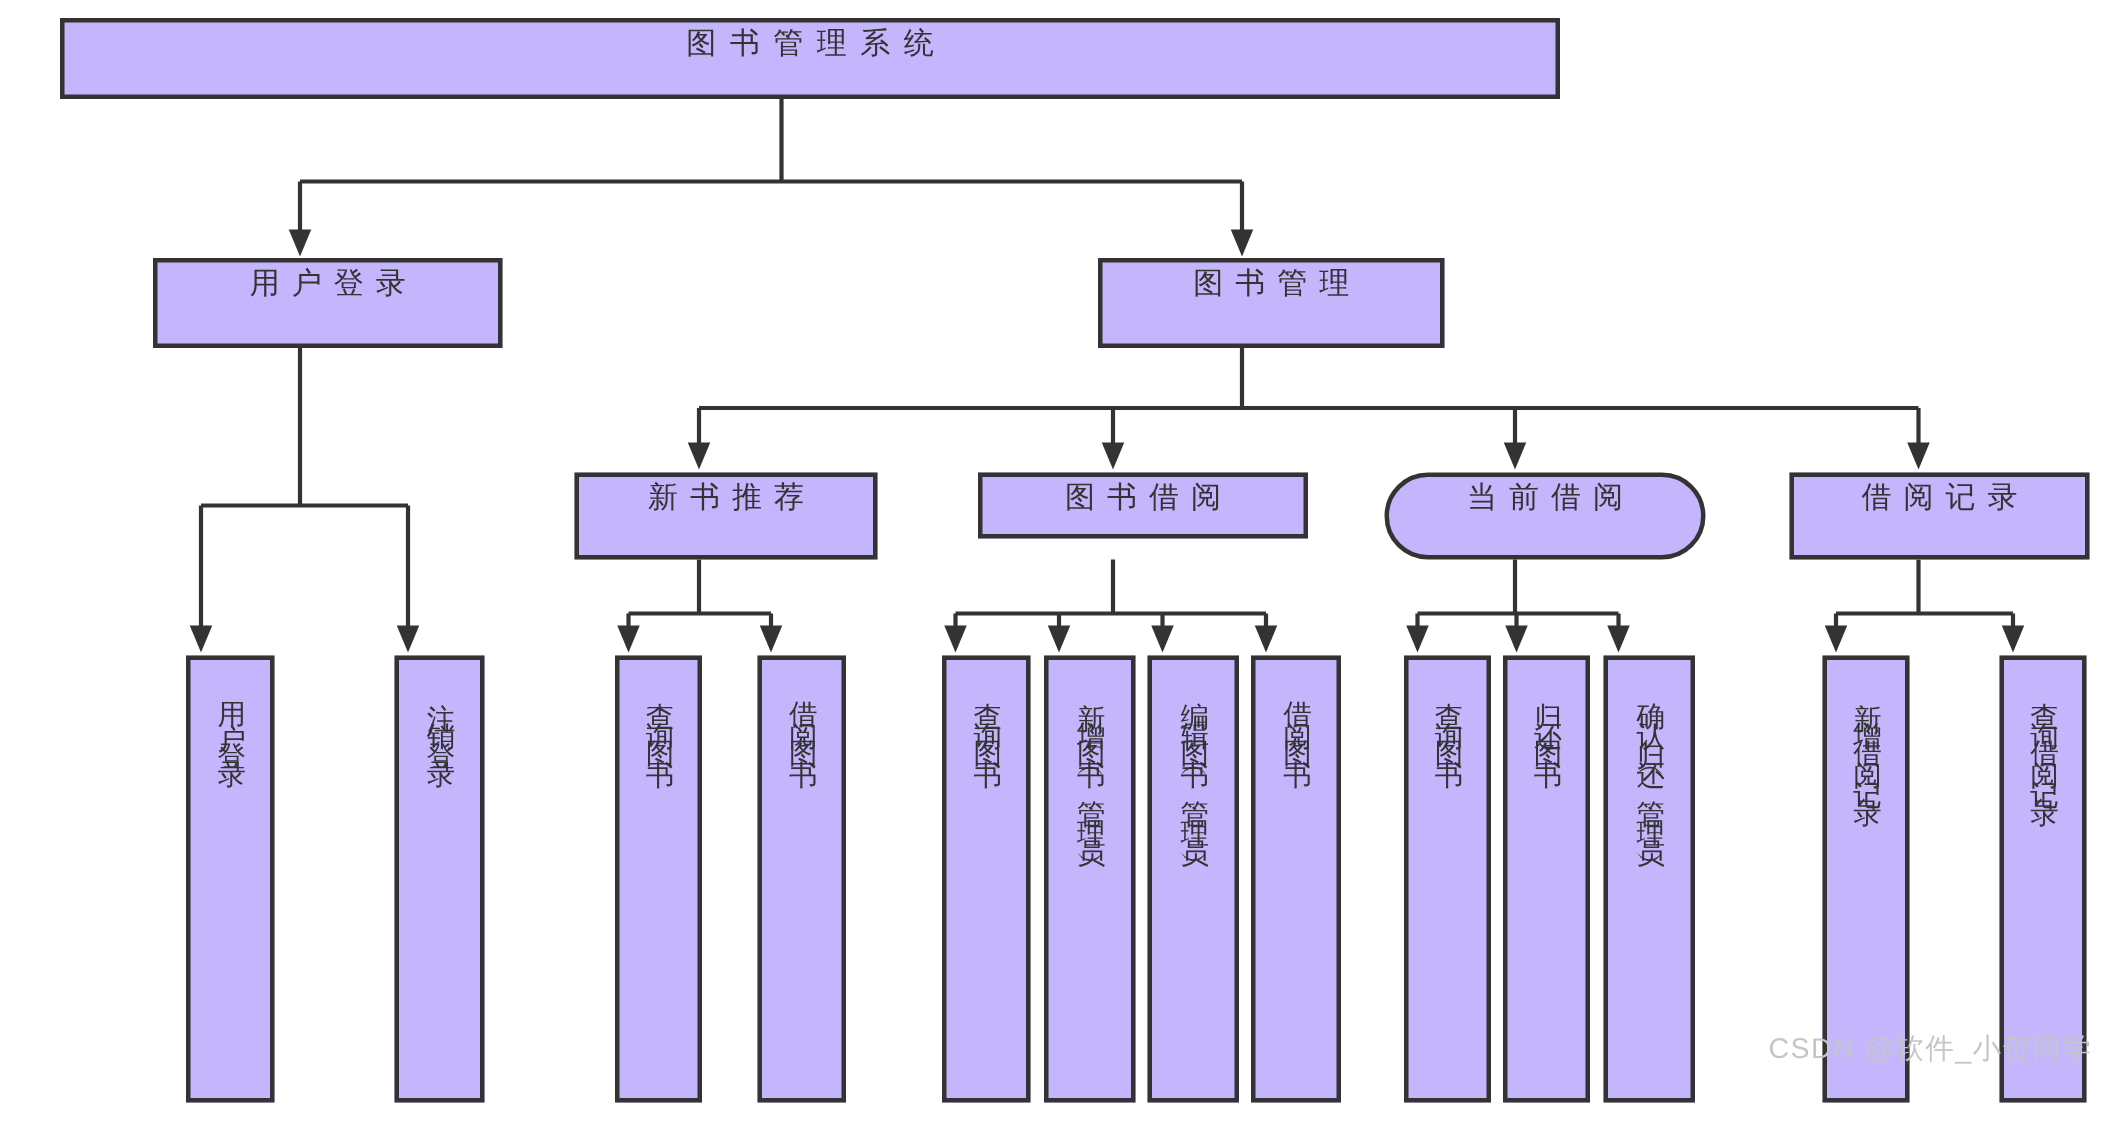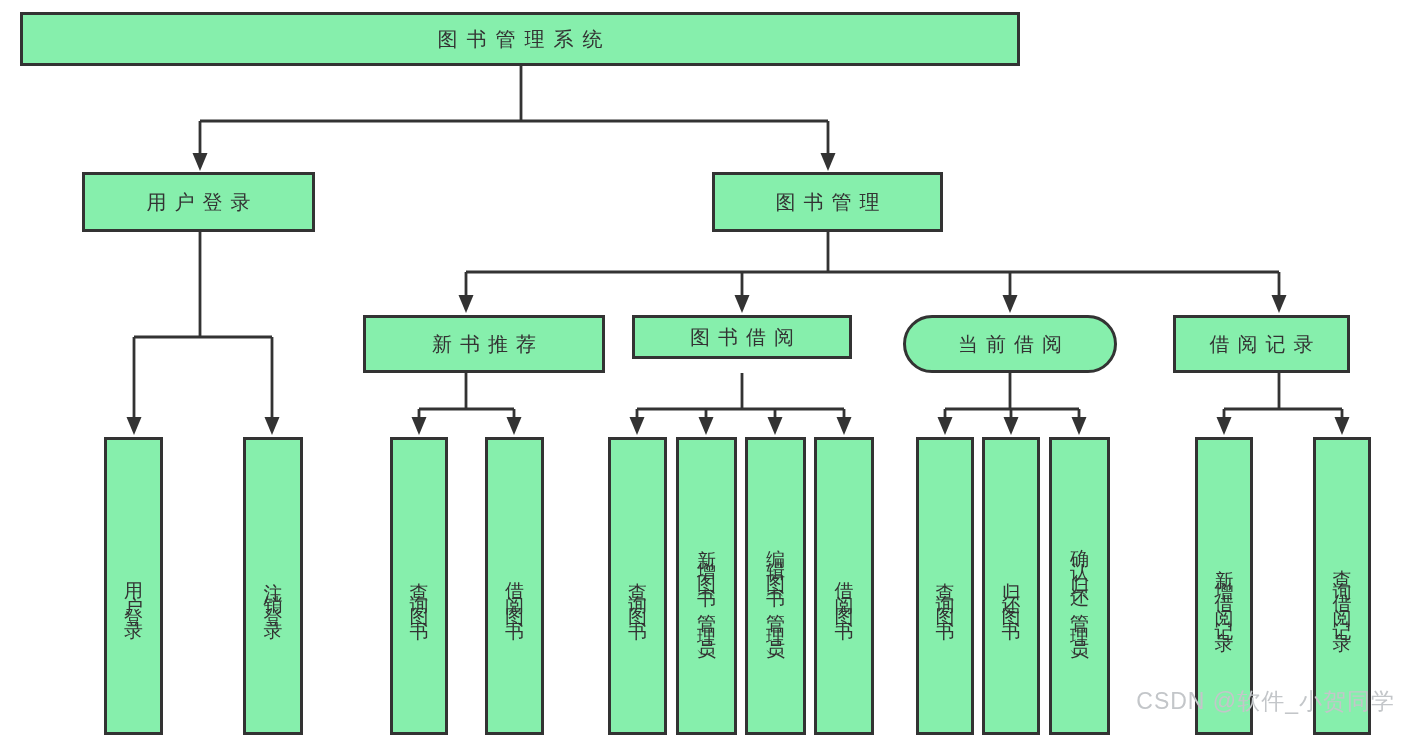--- a/index.html
+++ b/index.html
@@ -18,26 +18,27 @@
   #connectors {
     position: absolute;
     left: 0;
     top: 0;
     z-index: 1;
   }
   .box {
     position: absolute;
     box-sizing: border-box;
     border: 3px solid var(--line, #333333);
-    background: #86efac;
+    background: #c4b5fd;
     display: flex;
-    align-items: center;
+    align-items: flex-start;
     justify-content: center;
     color: var(--text, #333333);
     z-index: 2;
+    margin-left: 20px;
   }
   .root-label {
     font-size: 20px;
     letter-spacing: 9px;
     padding-left: 9px;
     white-space: nowrap;
   }
   .h-label {
     font-size: 20px;
     letter-spacing: 8px;
@@ -49,21 +50,21 @@
     text-orientation: mixed;
     font-size: 19px;
     letter-spacing: 13px;
     padding-top: 13px;
     white-space: nowrap;
   }
   #watermark {
     position: absolute;
     right: 10px;
     top: 686px;
-    font-size: 23px;
+    font-size: 19px;
     letter-spacing: 1px;
     color: var(--wm, #c3c6c9);
     z-index: 10;
     white-space: nowrap;
   }
 </style>
 </head>
 <body>
 
 <div id="canvas">
@@ -127,30 +128,30 @@
     <span class="root-label">图书管理系统</span>
   </div>
 
   <div class="box" style="left:82px; top:172px; width:233px; height:60px;">
     <span class="h-label">用户登录</span>
   </div>
   <div class="box" style="left:712px; top:172px; width:231px; height:60px;">
     <span class="h-label">图书管理</span>
   </div>
 
-  <div class="box" style="left:363px; top:315px; width:242px; height:58px;">
+  <div class="box" style="left:363px; top:315px; width:202px; height:58px;">
     <span class="h-label">新书推荐</span>
   </div>
   <div class="box" style="left:632px; top:315px; width:220px; height:44px;">
     <span class="h-label">图书借阅</span>
   </div>
   <div class="box" style="left:903px; top:315px; width:214px; height:58px;border-radius:29px;">
     <span class="h-label">当前借阅</span>
   </div>
-  <div class="box" style="left:1173px; top:315px; width:177px; height:58px;">
+  <div class="box" style="left:1173px; top:315px; width:200px; height:58px;">
     <span class="h-label">借阅记录</span>
   </div>
 
   <div class="box" style="left:104px; top:437px; width:59px; height:298px;">
     <span class="v-label">用户登录</span>
   </div>
   <div class="box" style="left:243px; top:437px; width:60px; height:298px;">
     <span class="v-label">注销登录</span>
   </div>
 

